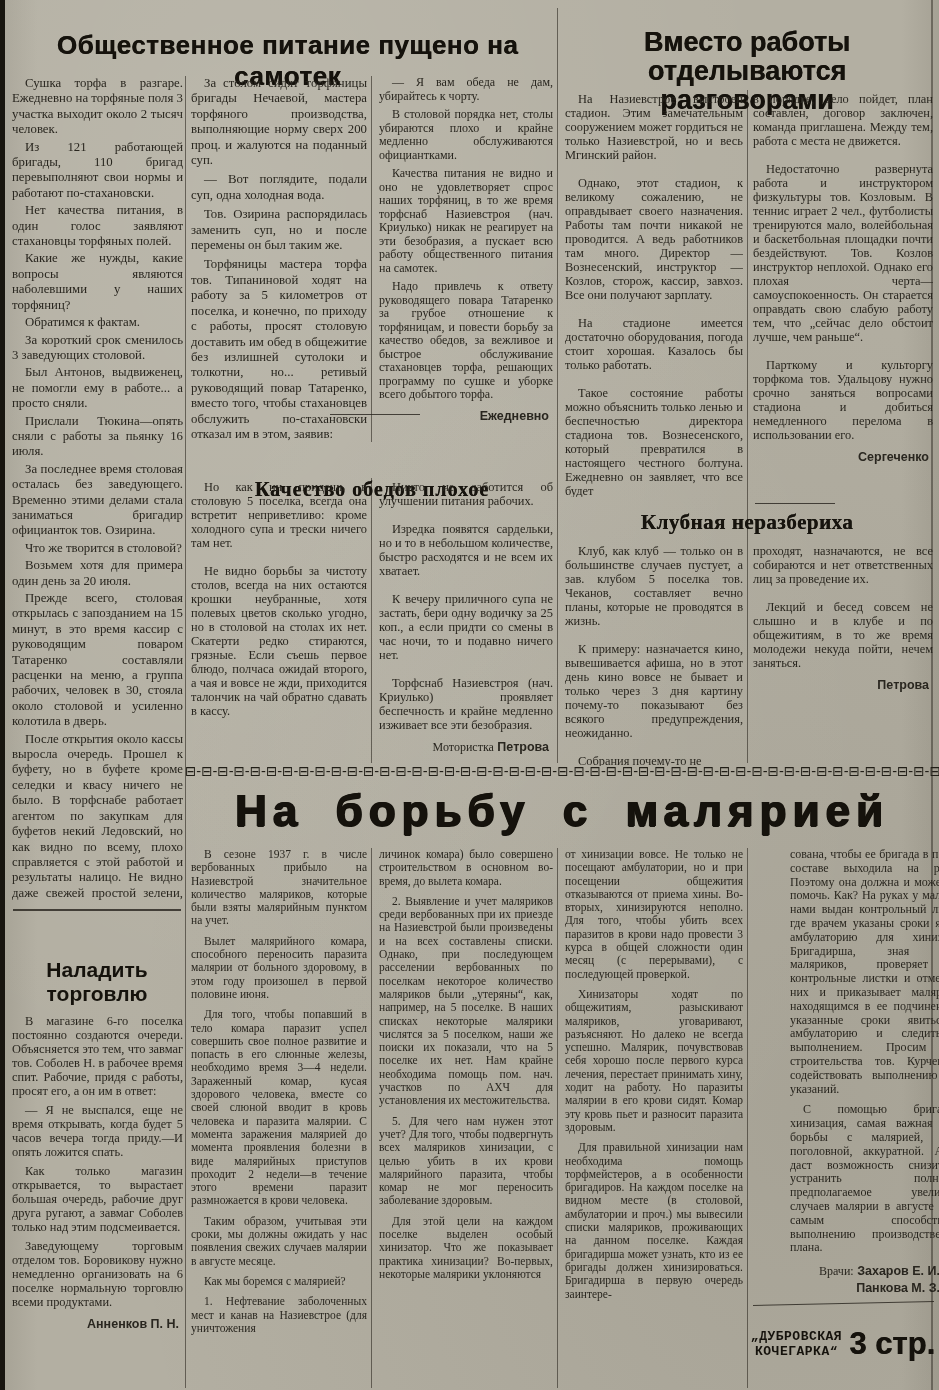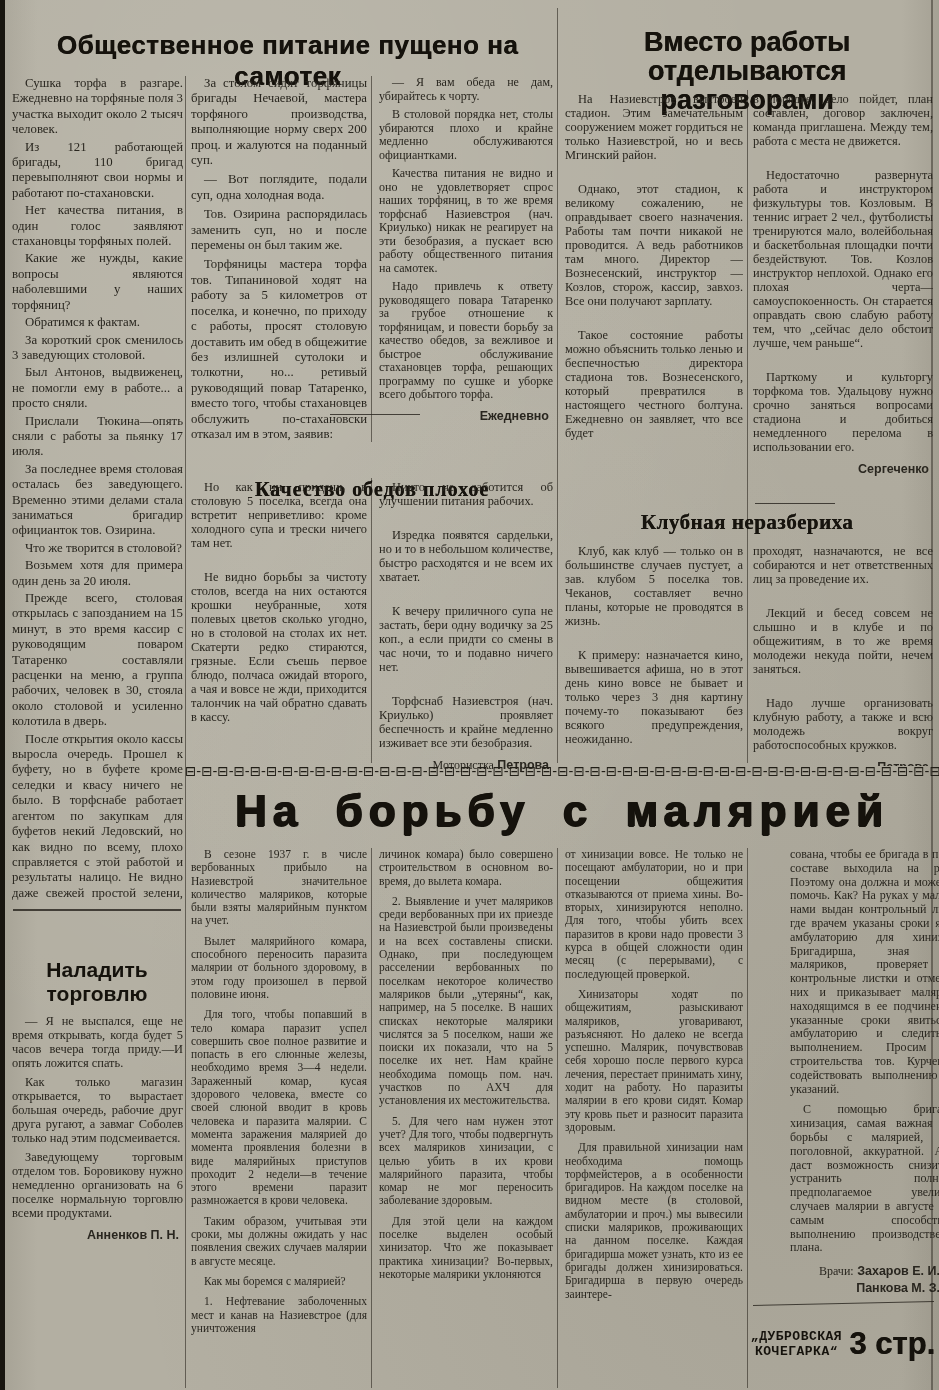--- a/index.html
+++ b/index.html
@@ -12,21 +12,21 @@
       radial-gradient(ellipse at 85% 80%, rgba(60,55,42,0.10), transparent 60%),
       radial-gradient(ellipse at 55% 55%, rgba(255,255,245,0.06), transparent 50%),
       linear-gradient(90deg, rgba(66,61,50,0.12), transparent 4%, transparent 96%, rgba(66,61,50,0.12));
     font-family:"Liberation Serif","DejaVu Serif",serif;
     color:#29261f;
   }
   section { display:contents; }
   .abs { position:absolute; }
   .column { overflow:hidden; text-align:justify; font-size:12.4px; line-height:14px; hyphens:auto; -webkit-hyphens:auto; }
   .column p { margin:0; text-indent:13px; }
-  .column p + p { margin-top:20px; }
+  .column p + p { margin-top:14px; }
   .column p.cont { text-indent:0; }
   .art1c1 { font-size:12.8px; line-height:15.4px; }
   .art1c1 p + p { margin-top:2px; }
   .art1c2 { font-size:12.8px; line-height:15.4px; }
   .art1c2 p + p { margin-top:4px; }
   .s-small { font-size:12px; line-height:13.5px; }
   .s-small p + p { margin-top:5px; }
   .mal { font-size:11.5px; line-height:13.3px; }
   .mal p + p { margin-top:7px; }
   .mal4 { font-size:12px; line-height:13.8px; }
@@ -74,21 +74,21 @@
   <section>
     <h1 class="abs display" style="left:20px; top:30px; width:535px; font-size:26px; letter-spacing:0.5px;">Общественное питание пущено на самотек</h1>
     <div class="abs column art1c1" style="left:12px; top:76px; width:171px; height:830px;">
         <p>Сушка торфа в разгаре. Ежедневно на торфяные поля 3 участка выходит около 2 тысяч человек.</p>
         <p>Из 121 работающей бригады, 110 бригад перевыполняют свои нормы и работают по-стахановски.</p>
         <p>Нет качества питания, в один голос заявляют стахановцы торфяных полей.</p>
         <p>Какие же нужды, какие вопросы являются наболевшими у наших торфяниц?</p>
         <p>Обратимся к фактам.</p>
         <p>За короткий срок сменилось 3 заведующих столовой.</p>
         <p>Был Антонов, выдвиженец, не помогли ему в работе... а просто сняли.</p>
-        <p>Прислали Тюкина—опять сняли с работы за пьянку 17 июля.</p>
+        <p>Прислали Тюкина—опять сняли с работы за пьянку 16 июля.</p>
         <p>За последнее время столовая осталась без заведующего. Временно этими делами стала заниматься бригадир официанток тов. Озирина.</p>
         <p>Что же творится в столовой?</p>
         <p>Возьмем хотя для примера один день за 20 июля.</p>
         <p>Прежде всего, столовая открылась с запозданием на 15 минут, в это время кассир с руководящим поваром Татаренко составляли расценки на меню, а группа рабочих, человек в 30, стояла около столовой и усиленно колотила в дверь.</p>
         <p>После открытия около кассы выросла очередь. Прошел к буфету, но в буфете кроме селедки и квасу ничего не было. В торфснабе работает агентом по закупкам для буфетов некий Ледовский, но как видно по всему, плохо справляется с этой работой и результаты налицо. Не видно даже свежей простой зелени, как огурцов, киселя из свежих ягод и т. д.—скуден буфет.</p>
       </div>
     <div class="abs column art1c2" style="left:191px; top:76px; width:176px; height:372px;">
         <p>За столом сидят торфяницы бригады Нечаевой, мастера торфяного производства, выполняющие норму сверх 200 проц. и жалуются на поданный суп.</p>
         <p>— Вот поглядите, подали суп, одна холодная вода.</p>
         <p>Тов. Озирина распорядилась заменить суп, но и после перемены он был таким же.</p>
@@ -133,20 +133,21 @@
 
   
   <section>
     <h1 class="abs display" style="left:561px; top:28px; width:372px; font-size:27px; line-height:29px;">
       <div>Вместо работы</div>
       <div>отделываются разговорами</div>
     </h1>
     <div class="abs column" style="left:565px; top:92px; width:178px; height:405px;">
         <p>На Назиевстрое выстроен стадион. Этим замечательным сооружением может гордиться не только Назиевстрой, но и весь Мгинский район.</p>
         <p>Однако, этот стадион, к великому сожалению, не оправдывает своего назначения. Работы там почти никакой не проводится. А ведь работников там много. Директор — Вознесенский, инструктор — Козлов, сторож, кассир, завхоз. Все они получают зарплату.</p>
+        <p>На стадионе имеется достаточно оборудования, погода стоит хорошая. Казалось бы только работать.</p>
         <p>Такое состояние работы можно объяснить только ленью и беспечностью директора стадиона тов. Вознесенского, который превратился в настоящего честного болтуна. Ежедневно он заявляет, что все будет</p>
       </div>
     <div class="abs column" style="left:753px; top:92px; width:180px; height:414px;">
       <div>
           <p class="cont">в порядке, дело пойдет, план составлен, договор заключен, команда приглашена. Между тем, работа с места не движется.</p>
           <p>Недостаточно развернута работа и инструктором физкультуры тов. Козловым. В теннис играет 2 чел., футболисты тренируются мало, волейбольная и баскетбольная площадки почти бездействуют. Тов. Козлов инструктор неплохой. Однако его плохая черта—самоуспокоенность. Он старается оправдать свою слабую работу тем, что „сейчас дело обстоит лучше, чем раньше“.</p>
           <p>Парткому и культоргу торфкома тов. Удальцову нужно срочно заняться вопросами стадиона и добиться немедленного перелома в использовании его.</p>
         </div>
       <div class="sig">
         <b>Сергеченко</b>
@@ -160,21 +161,20 @@
     <h2 class="abs serifhead" style="left:561px; top:510px; width:372px; font-size:21px; letter-spacing:0.5px;">Клубная неразбериха</h2>
     <div class="abs column" style="left:565px; top:544px; width:178px; height:222px;">
         <p>Клуб, как клуб — только он в большинстве случаев пустует, а зав. клубом 5 поселка тов. Чеканов, составляет вечно планы, которые не проводятся в жизнь.</p>
         <p>К примеру: назначается кино, вывешивается афиша, но в этот день кино вовсе не бывает и только через 3 дня картину почему-то показывают без всякого предупреждения, неожиданно.</p>
         <p>Собрания почему-то не</p>
       </div>
     <div class="abs column" style="left:753px; top:544px; width:180px; height:222px;">
       <div>
           <p class="cont">проходят, назначаются, не все собираются и нет ответственных лиц за проведение их.</p>
           <p>Лекций и бесед совсем не слышно и в клубе и по общежитиям, в то же время молодежи некуда пойти, нечем заняться.</p>
-          <p>Надо лучше организовать клубную работу, а также и всю молодежь вокруг работоспособных кружков.</p>
         </div>
       <div class="sig">
         <b>Петрова</b>
       </div>
     </div>
   </section>
 
   
   <div class="chain" style="left:185px; top:763px; width:754px; height:20px;">⊟-⊟-⊟-⊟-⊟-⊟-⊟-⊟-⊟-⊟-⊟-⊟-⊟-⊟-⊟-⊟-⊟-⊟-⊟-⊟-⊟-⊟-⊟-⊟-⊟-⊟-⊟-⊟-⊟-⊟-⊟-⊟-⊟-⊟-⊟-⊟-⊟-⊟-⊟-⊟-⊟-⊟-⊟-⊟-⊟-⊟-⊟-⊟-⊟-⊟-⊟-⊟-⊟-⊟-⊟-⊟-⊟-⊟-⊟-⊟-</div>
 
@@ -216,20 +216,21 @@
   </section>
 
   
   <section>
     <h2 class="abs display" style="left:13px; top:958px; width:168px; font-size:21px; line-height:24px; font-weight:700; text-shadow:none;">
       <div>Наладить</div>
       <div>торговлю</div>
     </h2>
     <div class="abs column art5body" style="left:12px; top:1014px; width:171px; height:364px;">
       <div>
+          <p>В магазине 6-го поселка постоянно создаются очереди. Объясняется это тем, что завмаг тов. Соболев Н. в рабочее время спит. Рабочие, придя с работы, просят его, а он им в ответ:</p>
           <p>— Я не выспался, еще не время открывать, когда будет 5 часов вечера тогда приду.—И опять ложится спать.</p>
           <p>Как только магазин открывается, то вырастает большая очередь, рабочие друг друга ругают, а завмаг Соболев только над этим подсмеивается.</p>
           <p>Заведующему торговым отделом тов. Боровикову нужно немедленно организовать на 6 поселке нормальную торговлю всеми продуктами.</p>
         </div>
       <div class="sig">
         <b>Анненков П. Н.</b>
       </div>
     </div>
   </section>
 

